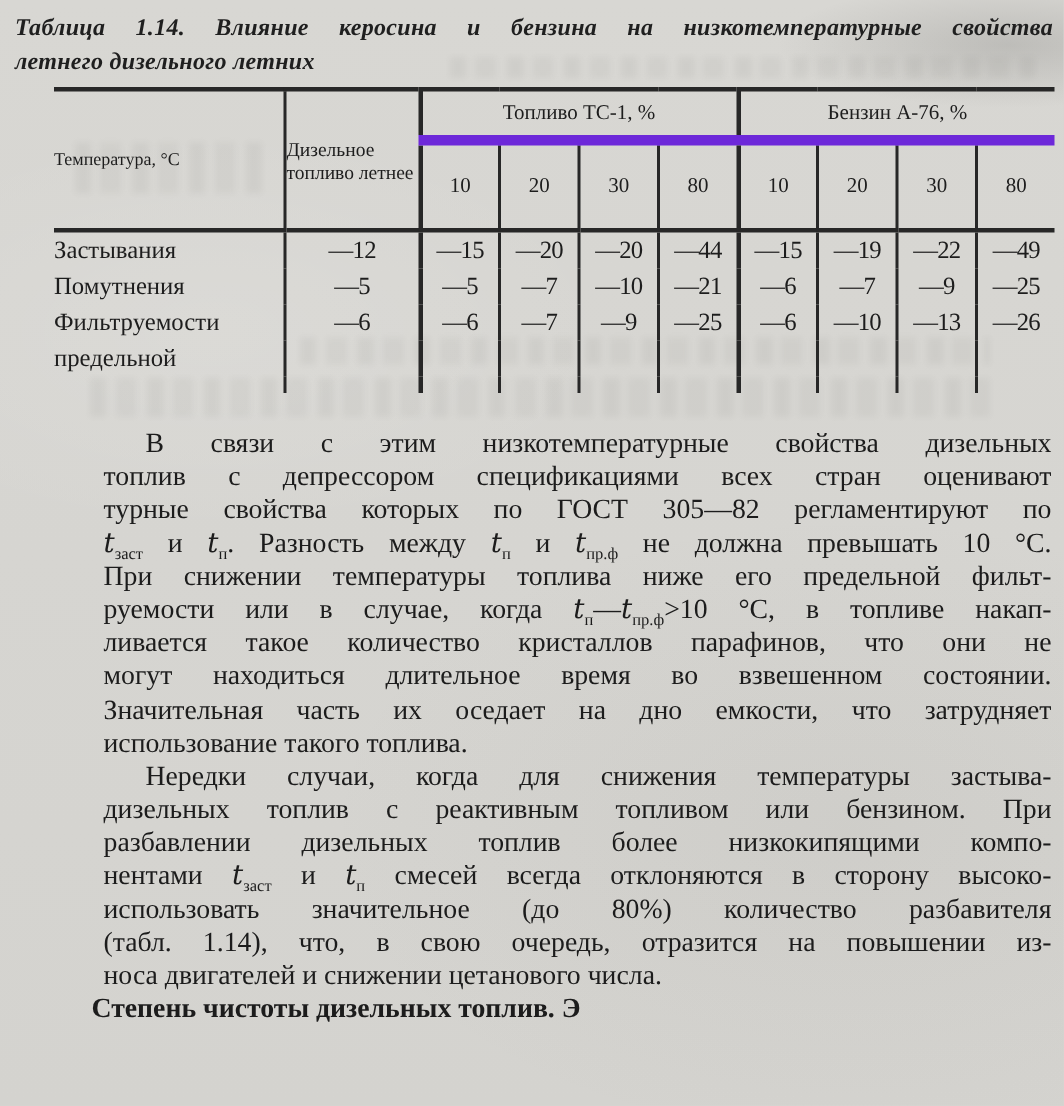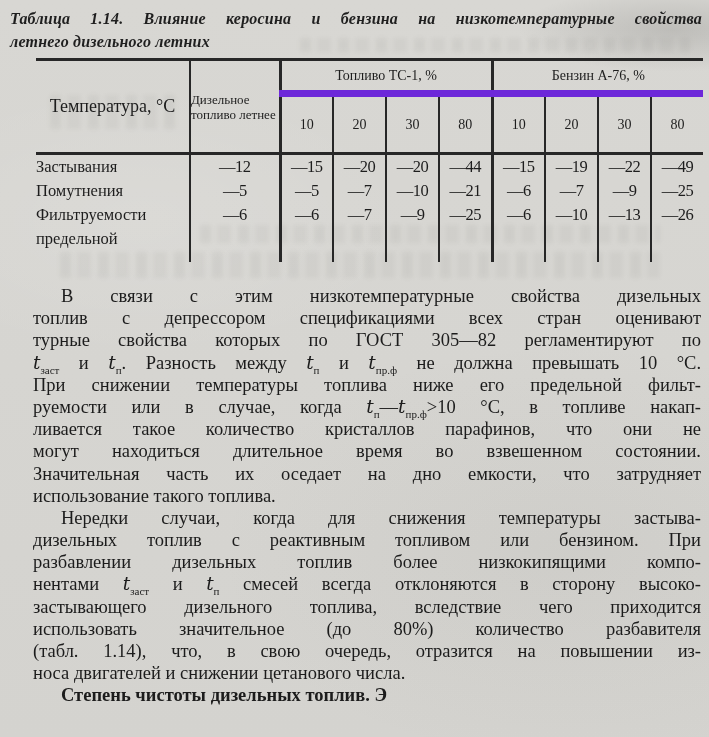--- a/index.html
+++ b/index.html
@@ -52,40 +52,41 @@
   }
   table.t th, table.t td {
     padding: 0; margin: 0;
     font-weight: normal;
     vertical-align: middle;
     overflow: hidden;
   }
   .bL2 { border-left: 2px solid #272727; }
   .bL3 { border-left: 3px solid #272727; }
   .hdrB { border-bottom: 3px solid #272727; }
-  th.corner { font-size: 18px; text-align: center; }
+  th.corner { font-size: 12px; text-align: left; }
   th.diesel { font-size: 13px; line-height: 15px; text-align: left; padding: 2px 4px; }
   th.group  { font-size: 14px; height: 29px; text-align: center; border-bottom: 7px solid #6d28d9; }
   th.sub    { font-size: 14px; height: 55px; text-align: center; }
   td.rlabel { font-size: 16.5px; text-align: left; padding-left: 2px; }
   td.val    { font-size: 16.5px; text-align: center; letter-spacing: -0.5px; }
   tr.brow td { height: 24px; margin-top: 12px; }
   tr.crow td { height: 24px; }
   tr.dangle td { height: 11px; }
 
   
   .text {
     position: absolute; left: 33px; top: 285px; width: 668px;
     font-size: 18.5px;
     color: #1c1c1c;
   }
   .tline {
     height: 22.2px; line-height: 22.2px;
     text-align: justify; text-align-last: justify;
     white-space: nowrap-none;
+    margin-left: 36px;
   }
   .tline.first { text-indent: 28px; }
   .tline.last  { text-align-last: left; }
   .tline sub { font-size: 11px; line-height: 0; letter-spacing: 0; }
   .tline i { font-family: "DejaVu Serif", serif; }
   .cutoff {
     height: 22.2px; line-height: 22.2px;
     font-weight: bold; text-indent: 28px;
     text-align: left;
   }
@@ -208,20 +209,19 @@
     <div class="tline">При снижении температуры топлива ниже его предельной фильт-</div>
     <div class="tline">руемости или в случае, когда <i>t</i><sub>п</sub>—<i>t</i><sub>пр.ф</sub>&gt;10 °С, в топливе накап-</div>
     <div class="tline">ливается такое количество кристаллов парафинов, что они не</div>
     <div class="tline">могут находиться длительное время во взвешенном состоянии.</div>
     <div class="tline">Значительная часть их оседает на дно емкости, что затрудняет</div>
     <div class="tline last">использование такого топлива.</div>
     <div class="tline first">Нередки случаи, когда для снижения температуры застыва-</div>
     <div class="tline">дизельных топлив с реактивным топливом или бензином. При</div>
     <div class="tline">разбавлении дизельных топлив более низкокипящими компо-</div>
     <div class="tline">нентами <i>t</i><sub>заст</sub> и <i>t</i><sub>п</sub> смесей всегда отклоняются в сторону высоко-</div>
-    <div class="tline">застывающего дизельного топлива, вследствие чего приходится</div>
     <div class="tline">использовать значительное (до 80%) количество разбавителя</div>
     <div class="tline">(табл. 1.14), что, в свою очередь, отразится на повышении из-</div>
     <div class="tline last">носа двигателей и снижении цетанового числа.</div>
     <div class="cutoff">Степень чистоты дизельных топлив. Э</div>
   </div>
 
 </div>
 
 </body></html>

